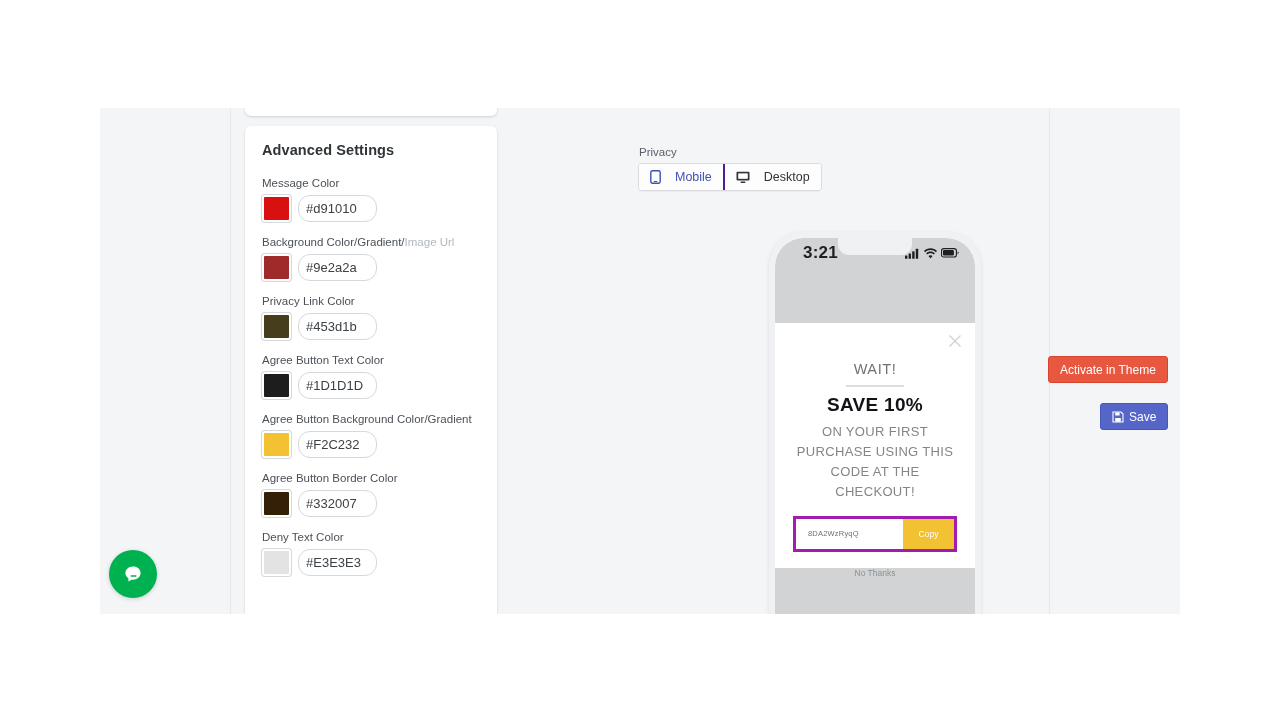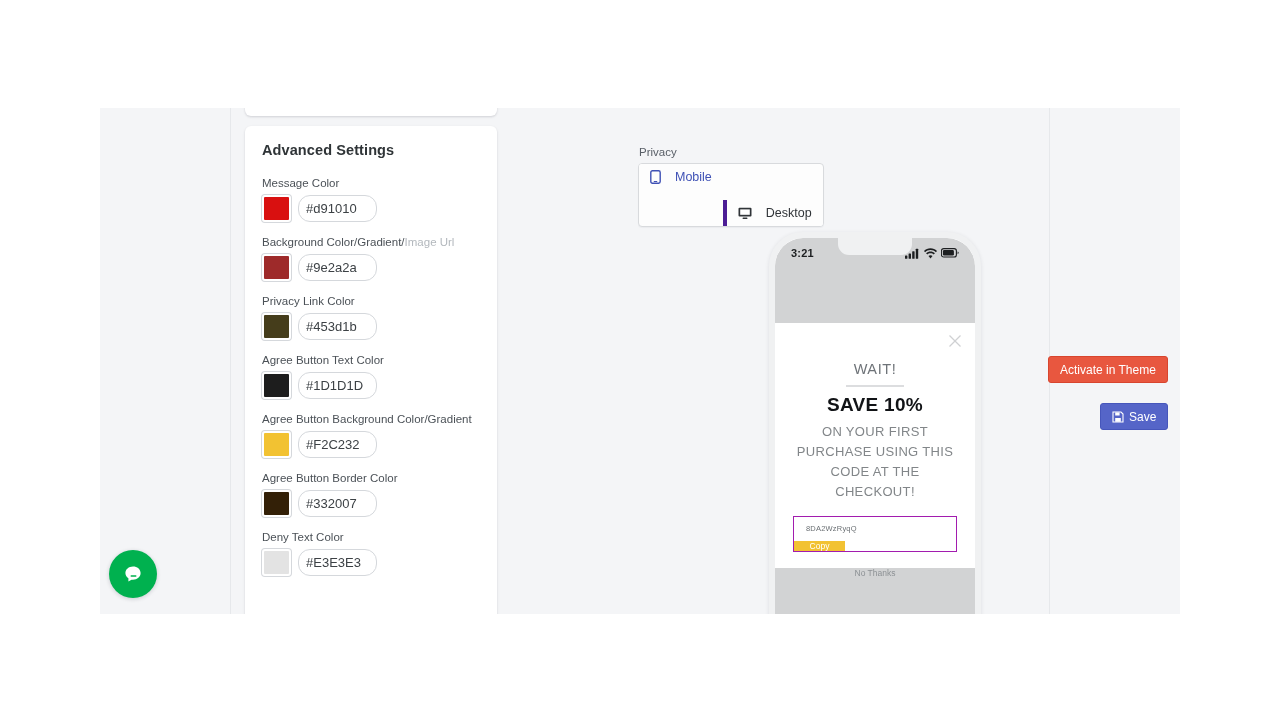--- a/index.html
+++ b/index.html
@@ -174,22 +174,21 @@
     height: 26px;
     padding: 0 11px;
     font-size: 12.5px;
     background: #fdfdfd;
     cursor: pointer;
     border: none;
     font-family: "Liberation Sans", sans-serif;
     justify-content: center;
   }
   .toggle-btn + .toggle-btn {
-    border-left: 4px solid #4c1d95;
-    margin-top: 36px;
+    border-left: 2px solid #4c1d95;
   }
   .toggle-btn.active { color: #3f51b5; }
   .toggle-btn.inactive { color: #303438; }
 
   
   .phone {
     position: absolute;
     left: 538px;
     top: 124px;
     width: 212px;
@@ -225,24 +224,25 @@
     left: 0; top: 0;
     width: 100%;
     height: 30px;
     display: flex;
     align-items: center;
     justify-content: space-between;
     padding: 0 16px;
     box-sizing: border-box;
   }
   .status-time {
-    font-size: 11px;
+    font-size: 17px;
     font-weight: bold;
     color: #1d1f21;
     letter-spacing: 0.2px;
+    margin-left: 12px;
   }
   .status-icons {
     display: flex;
     align-items: center;
     gap: 4px;
   }
 
   
   .popup {
     position: absolute;
@@ -287,23 +287,22 @@
     margin-top: 6px;
     font-size: 13px;
     color: #828689;
     line-height: 20px;
     letter-spacing: 0.35px;
   }
   .coupon-row {
     margin-top: 14px;
     display: flex;
     height: 36px;
-    border: 1px solid #a21caf;
-    box-sizing: border-box;
-    flex-direction: column;
+    border: 3px solid #a21caf;
+    box-sizing: border-box;
   }
   .coupon-code {
     flex: 1;
     display: flex;
     align-items: center;
     padding-left: 12px;
     font-size: 7.5px;
     color: #6b7074;
     letter-spacing: 0.2px;
     background: #ffffff;

